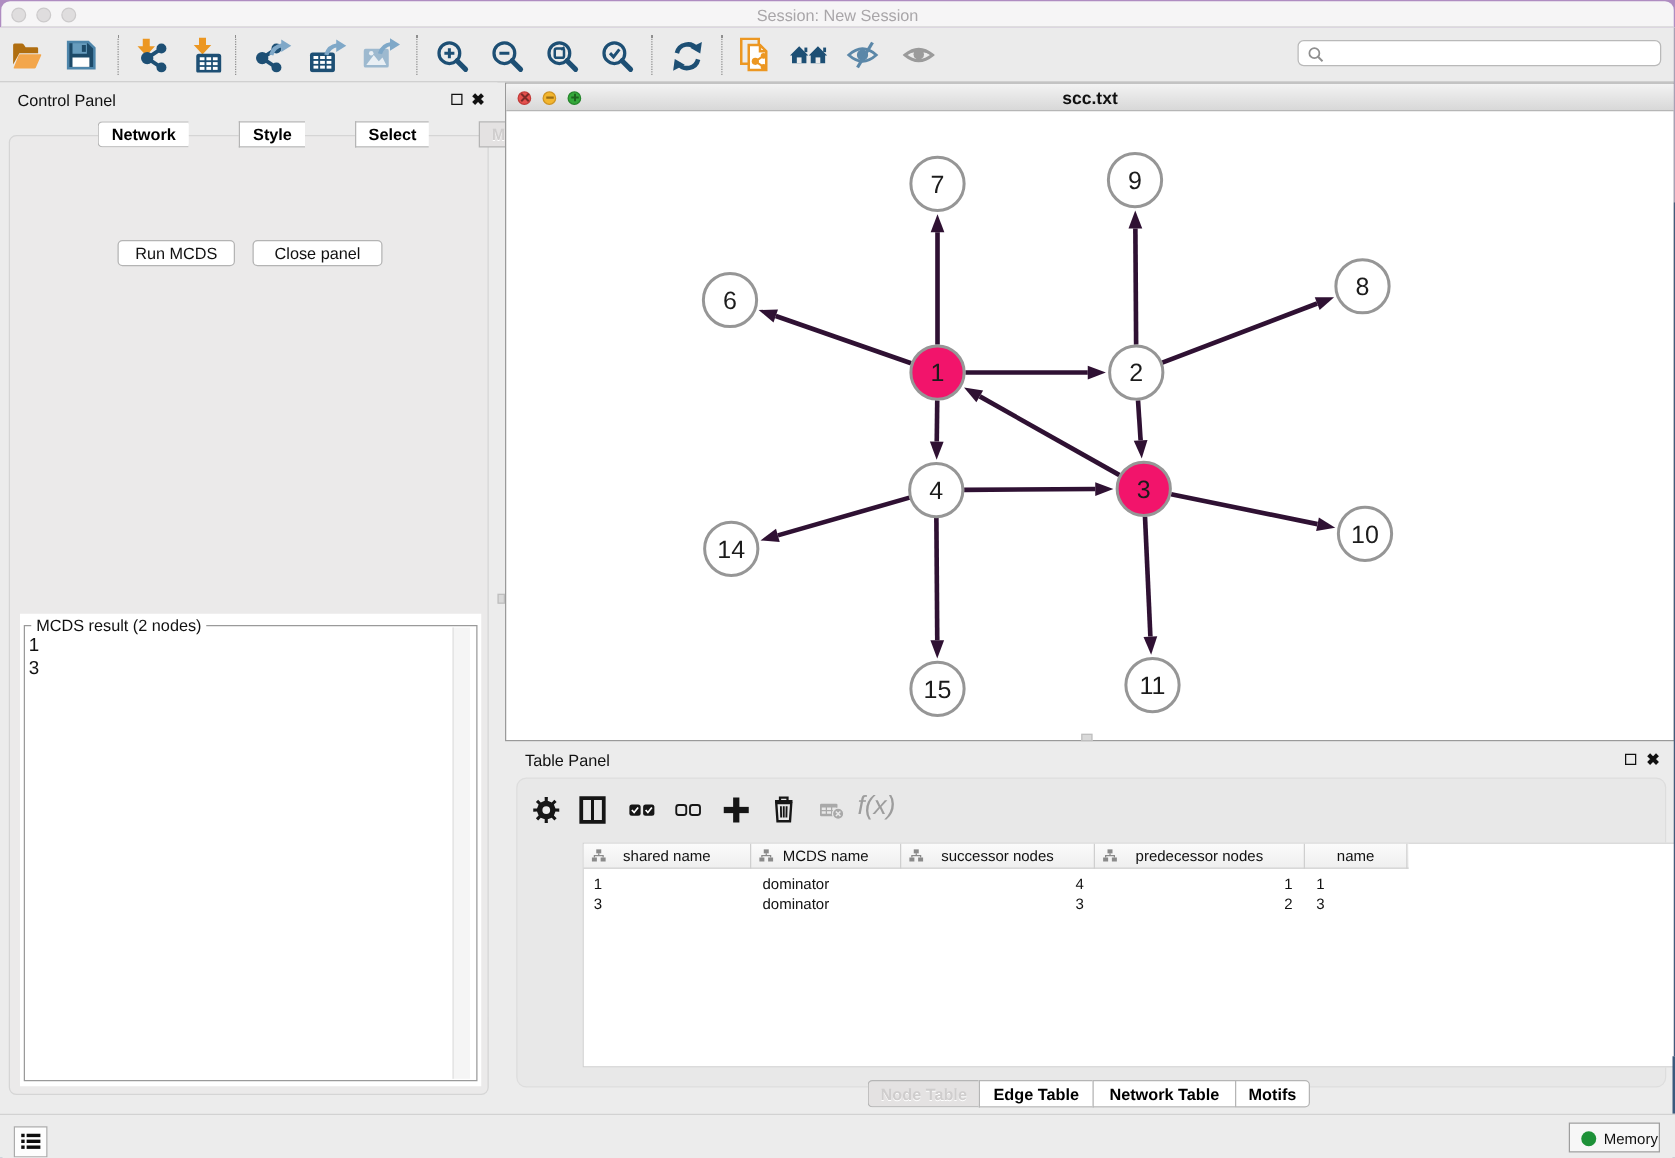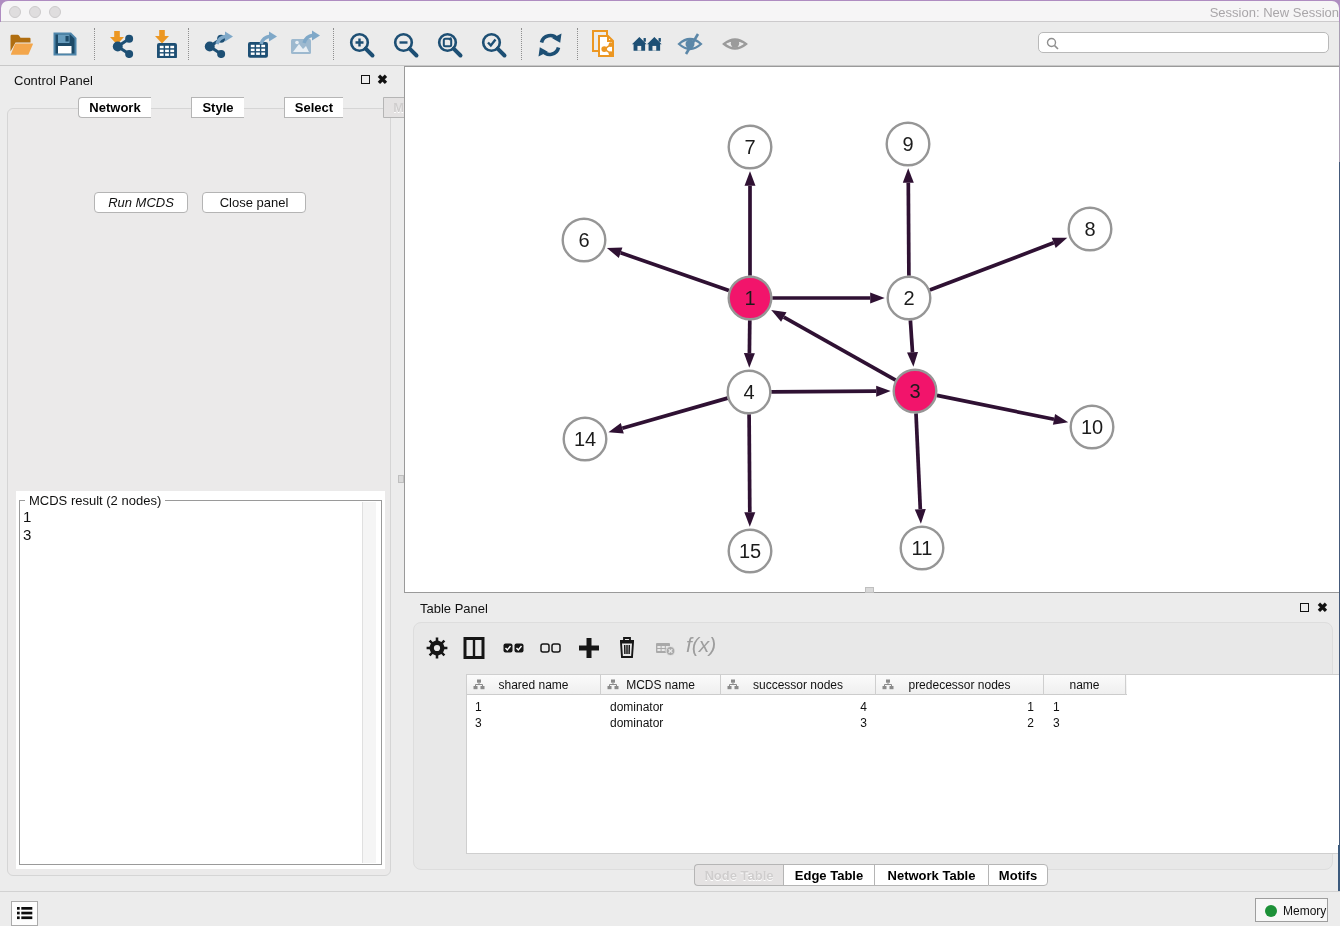--- a/index.html
+++ b/index.html
@@ -4,21 +4,21 @@
 <style>
 * { margin:0; padding:0; box-sizing:border-box; }
 html,body { width:1340px; height:926px; overflow:hidden; }
 body { font-family:"Liberation Sans", sans-serif; background:#ececec; position:relative; }
 .abs { position:absolute; }
 
 
 #purple { left:0; top:0; width:1340px; height:22px; background:#af8cc1; }
 #titlebar { left:1px; top:1px; width:1338px; height:21px; background:#f6f5f6; border-radius:7px 7px 0 0; border-bottom:1px solid #cccacc; }
 .tl { position:absolute; top:5px; width:12px; height:12px; border-radius:50%; background:#dfddde; border:1px solid #cccacb; }
-#ttext { width:100%; text-align:right; top:4px; font-size:13px; color:#a9a6a9; }
+#ttext { width:100%; text-align:center; top:4px; font-size:13px; color:#a9a6a9; }
 
 
 #toolbar { left:0; top:22px; width:1340px; height:44px; background:#ebebeb; border-bottom:1px solid #c8c8c8; }
 .tbi { position:absolute; top:8px; }
 .vsep { position:absolute; top:6px; height:32px; width:0; border-left:1px dotted #8f8f8f; }
 #search { left:1038px; top:10px; width:291px; height:21px; background:#fff; border:1px solid #b9b9b9; border-radius:5px; }
 #search svg { position:absolute; left:7px; top:3.5px; }
 .icon-x { font-weight:bold; font-size:13px; color:#111; }
 
 
@@ -218,31 +218,48 @@
   <div class="abs" id="cphead">Control Panel</div>
   <div class="abs" style="left:361px;top:9px;width:9px;height:9px;border:1.5px solid #111;"></div>
   <div class="abs icon-x" style="left:377px;top:6px;">✖</div>
   <div class="abs" id="cpbody"></div>
   <div class="tabs" id="cptabs">
     <div class="tab first" style="width:73px">Network</div>
     <div class="tab" style="width:53px">Style</div>
     <div class="tab" style="width:59px">Select</div>
     <div class="tab last sel" style="width:59px">MCDS</div>
   </div>
-  <div class="btn" style="left:94px;top:126px;width:94px;font-style:italic;">Run MCDS</div>
+  <div class="btn" style="left:94px;top:126px;width:94px;">Run MCDS</div>
   <div class="btn" style="left:202px;top:126px;width:104px;">Close panel</div>
   <div class="abs" id="mcdsbox">
     <div class="abs" id="mcdsborder"></div>
     <div class="abs" id="mcdstitle">MCDS result (2 nodes)</div>
     <div class="abs" id="mcdstext">1<br>3</div>
     <div class="abs" id="mcdsscroll"></div>
   </div>
 </div>
 
 <div class="abs" id="netwin">
+  <div class="abs" id="nettitle">
+    <div class="mac" style="left:9px;background:#e5504d;border:1px solid #c23b39;"></div>
+    <div class="mac" style="left:29px;background:#f3b62e;border:1px solid #cf9422;"></div>
+    <div class="mac" style="left:49px;background:#34a83a;border:1px solid #26852c;"></div>
+    <svg class="abs" style="left:10.5px;top:7px" width="58" height="8" viewBox="0 0 58 8">
+      <g stroke="#7c2a28" stroke-width="1.6">
+          <path d="M1 1 L7 7 M7 1 L1 7"></path>
+        </g>
+      <g stroke="#9a6d14" stroke-width="1.8">
+          <path d="M21 4 L27 4"></path>
+        </g>
+      <g stroke="#1c641f" stroke-width="1.6">
+          <path d="M41 4 L47 4 M44 1 L44 7"></path>
+        </g>
+    </svg>
+    <div class="abs" id="nettext">scc.txt</div>
+  </div>
   <svg class="abs" id="graph" width="934" height="503" viewBox="0 0 934 503">
     <g stroke="#2f1133" stroke-width="3.7" fill="#2f1133">
     <line x1="345.0" y1="186.7" x2="345.0" y2="96.8"></line>
     <polygon points="345.0,82.3 350.5,96.8 339.5,96.8" stroke="none"></polygon>
     <line x1="323.9" y1="201.6" x2="215.6" y2="163.8"></line>
     <polygon points="201.9,159.0 217.4,158.6 213.8,169.0" stroke="none"></polygon>
     <line x1="367.3" y1="209.0" x2="465.2" y2="209.0"></line>
     <polygon points="479.7,209.0 465.2,214.5 465.2,203.5" stroke="none"></polygon>
     <line x1="344.8" y1="231.3" x2="344.4" y2="264.2"></line>
     <polygon points="344.3,278.7 338.9,264.1 349.9,264.3" stroke="none"></polygon>

